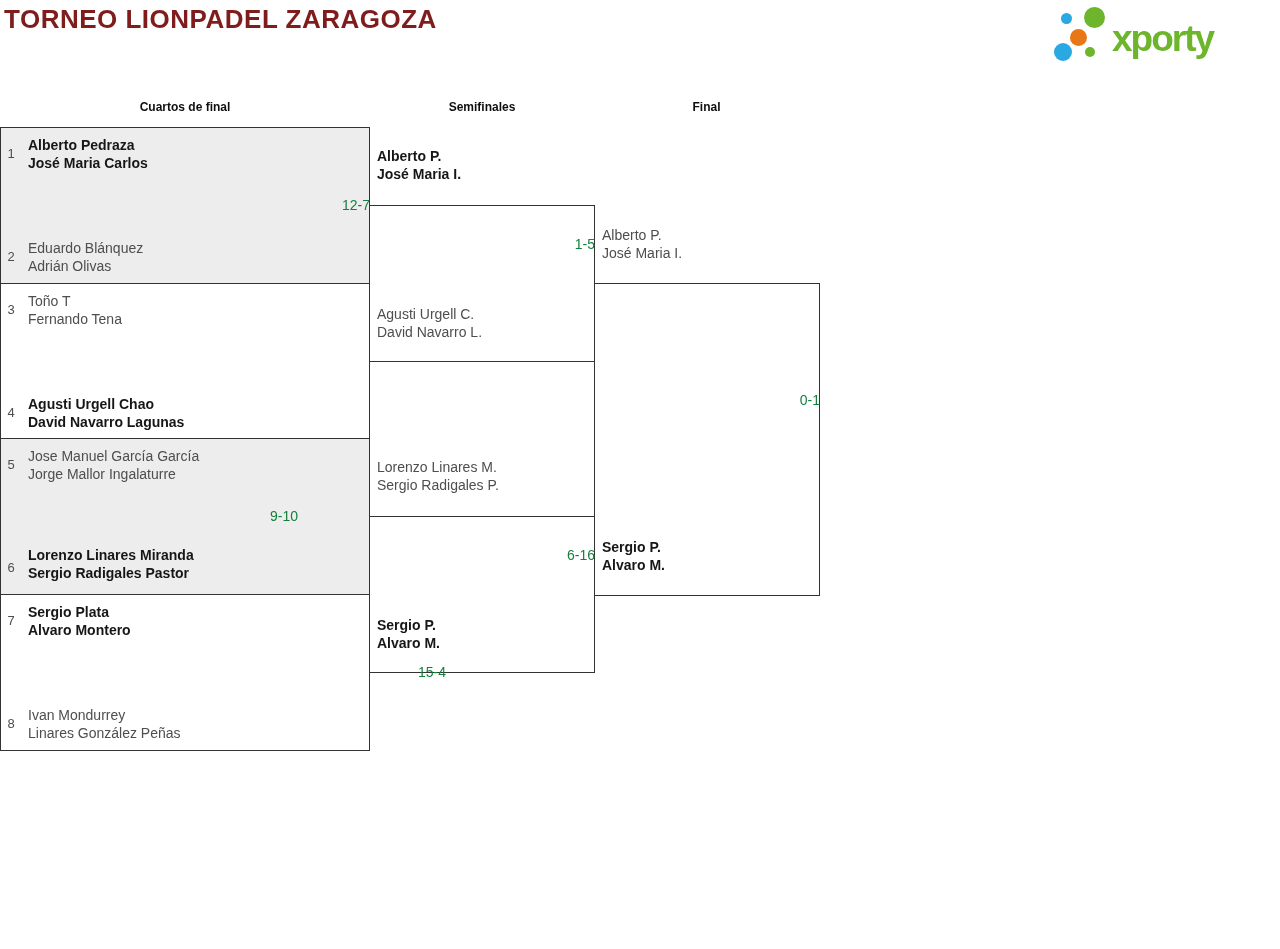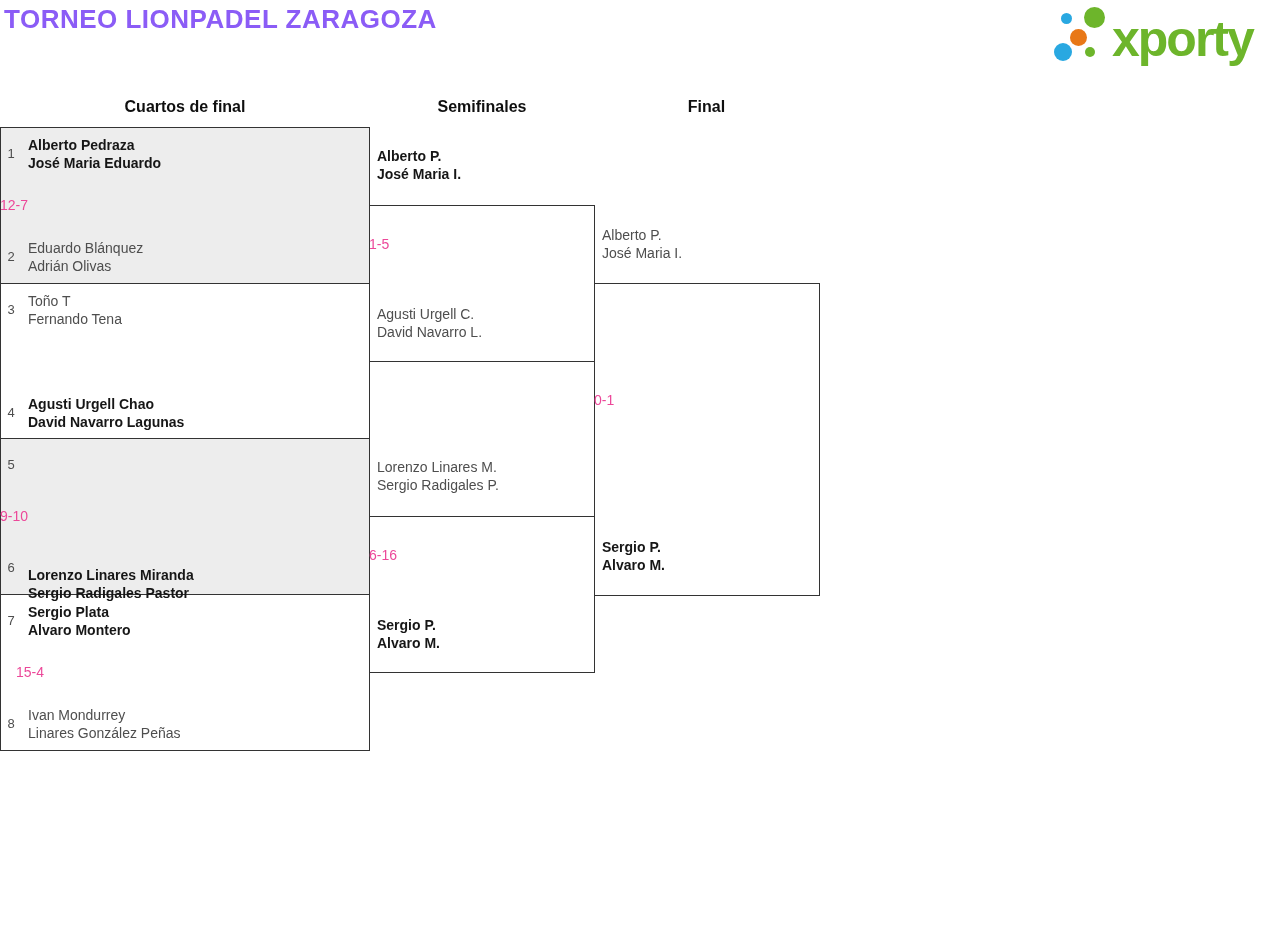--- a/index.html
+++ b/index.html
@@ -7,54 +7,54 @@
   body {
     width:1280px; height:949px; position:relative; overflow:hidden;
     font-family:"Liberation Sans","DejaVu Sans",sans-serif;
     color:#1a1a1a;
   }
   .stage { position:absolute; left:0; top:0; width:1280px; height:949px; }
 
   
   .title-line {
     position:absolute; left:4px; font-size:26px; font-weight:700;
-    letter-spacing:0.5px; color:#8b5cf6; white-space:nowrap;
+    letter-spacing:0.5px; color:#7f1d1d; white-space:nowrap;
   }
   .colhead {
-    position:absolute; top:97px; height:20px; font-size:16px; font-weight:700;
+    position:absolute; top:97px; height:20px; font-size:12px; font-weight:700;
     color:#0f0f0f; text-align:center; line-height:20px;
   }
 
   
   .box { position:absolute; border:1px solid var(--line,#333333); background:transparent; }
   .shaded { background:var(--shaded-box,#ededed); }
 
   
   .team { position:absolute; font-size:14px; line-height:18px; color:#4e4e4e; white-space:nowrap; }
   .team.winner { font-weight:700; color:#161616; }
   .seed {
     position:absolute; left:0; width:22px; height:36px; line-height:36px;
     text-align:center; font-size:13px; color:#4e4e4e;
   }
   .score {
-    position:absolute; height:18px; line-height:18px; text-align:left;
-    font-size:14px; color:#ec4899;
+    position:absolute; height:18px; line-height:18px; text-align:right;
+    font-size:14px; color:#15803d;
   }
 
   
   .logo { position:absolute; left:1052px; top:0; width:228px; height:80px; }
   .dot { position:absolute; border-radius:50%; }
   .dot-blue-small  { left:9px;  top:13px; width:11px; height:11px; background:var(--accent-blue,#29a8e1); }
   .dot-green-big   { left:32px; top:7px;  width:21px; height:21px; background:var(--accent-green,#6db52b); }
   .dot-orange      { left:18px; top:29px; width:17px; height:17px; background:var(--accent-orange,#e87817); }
   .dot-blue-big    { left:2px;  top:43px; width:18px; height:18px; background:var(--accent-blue,#29a8e1); }
   .dot-green-small { left:33px; top:47px; width:10px; height:10px; background:var(--accent-green,#6db52b); }
   .wordmark {
     position:absolute; left:60px; top:0; height:80px; line-height:78px;
-    font-size:50px; font-weight:700; letter-spacing:-2px;
+    font-size:37px; font-weight:700; letter-spacing:-2px;
     color:var(--accent-green,#6db52b); white-space:nowrap;
   }
 </style>
 </head>
 <body>
 
 <div class="stage">
 
   <div class="title-line" style="top:4px">TORNEO LIONPADEL ZARAGOZA</div>
 
@@ -76,44 +76,48 @@
   <div class="box shaded" style="left:0;top:438px;width:370px;height:157px"></div>
   <div class="box" style="left:0;top:594px;width:370px;height:157px"></div>
 
   <div class="box" style="left:369px;top:205px;width:226px;height:157px"></div>
   <div class="box" style="left:369px;top:516px;width:226px;height:157px"></div>
   <div class="box" style="left:594px;top:283px;width:226px;height:313px"></div>
 
   <div class="seed" style="top:136px">1</div>
   <div class="team winner" style="left:28px;top:136px">
     <div>Alberto Pedraza</div>
-    <div>José Maria Eduardo</div>
+    <div>José Maria Carlos</div>
   </div>
   <div class="score" style="left:0;top:196px;width:370px">12-7</div>
   <div class="seed" style="top:239px">2</div>
   <div class="team" style="left:28px;top:239px">
     <div>Eduardo Blánquez</div>
     <div>Adrián Olivas</div>
   </div>
 
   <div class="seed" style="top:292px">3</div>
   <div class="team" style="left:28px;top:292px">
     <div>Toño T</div>
     <div>Fernando Tena</div>
   </div>
   <div class="seed" style="top:395px">4</div>
   <div class="team winner" style="left:28px;top:395px">
     <div>Agusti Urgell Chao</div>
     <div>David Navarro Lagunas</div>
   </div>
 
   <div class="seed" style="top:447px">5</div>
+  <div class="team" style="left:28px;top:447px">
+    <div>Jose Manuel García García</div>
+    <div>Jorge Mallor Ingalaturre</div>
+  </div>
   <div class="score" style="left:0;top:507px;width:298px">9-10</div>
   <div class="seed" style="top:550px">6</div>
-  <div class="team winner" style="left:28px;top:566px">
+  <div class="team winner" style="left:28px;top:546px">
     <div>Lorenzo Linares Miranda</div>
     <div>Sergio Radigales Pastor</div>
   </div>
 
   <div class="seed" style="top:603px">7</div>
   <div class="team winner" style="left:28px;top:603px">
     <div>Sergio Plata</div>
     <div>Alvaro Montero</div>
   </div>
   <div class="score" style="left:16px;top:663px;width:430px">15-4</div>

